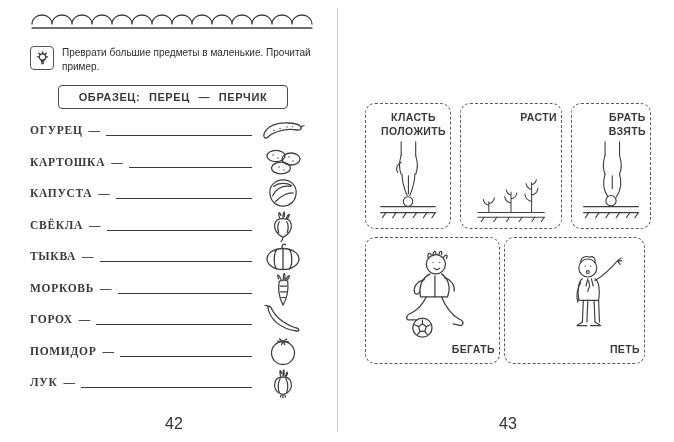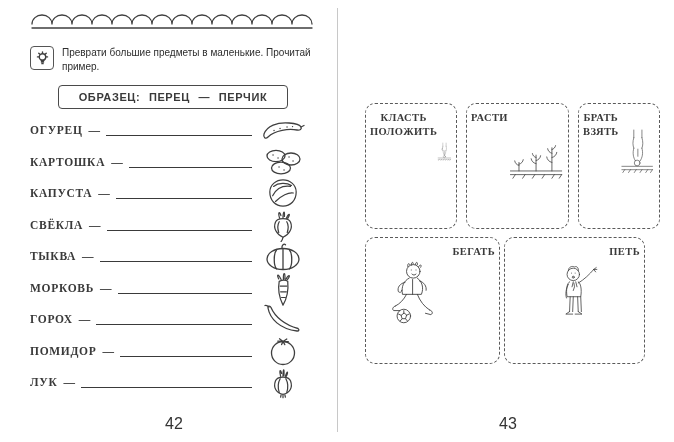--- a/index.html
+++ b/index.html
@@ -35,21 +35,21 @@
   .word-row { display:flex; align-items:center; height:30px;font-family:Liberation Serif, serif; }
   .word { font-weight:bold; font-size:11.5px; letter-spacing:.7px; white-space:nowrap; }
   .dash { margin:0 6px; font-weight:bold; font-size:11.5px; }
   .blank { flex:1; border-bottom:1.2px solid #3a3a3a; height:11px; }
   .veg { width:62px; flex:none; display:flex; justify-content:center; align-items:center; }
 
   .cards-top { position:absolute; left:365px; top:103px; width:286px; height:126px; display:flex; gap:9px; }
   .cards-bottom { position:absolute; left:365px; top:237px; width:286px; height:127px; display:flex; gap:4px; }
   .card {
     border:1.6px dashed #5a5a5a; border-radius:10px; box-sizing:border-box;
-    display:flex; align-items:flex-start; padding:7px 4px 6px;font-family:Liberation Serif, serif;
+    display:flex; flex-direction:column; align-items:flex-end; padding:7px 4px 6px;
   }
   .card-label { font-weight:bold; font-size:10.5px; text-align:center; line-height:1.3;
     letter-spacing:.4px; display:flex; flex-direction:column; }
   .card-art { flex:1; display:flex; align-items:flex-end; justify-content:center; width:100%; overflow:hidden; }
   .card-1 { width:92px; } .card-2 { width:82px; } .card-3 { width:103px; }
   .card-run { width:135px; } .card-sing { width:141px;padding-left:36px; }
 
   .pagenum { position:absolute; bottom:9px; font-size:16px; color:#333; }
   .pagenum-left { left:165px; } .pagenum-right { left:499px; }
 </style>

